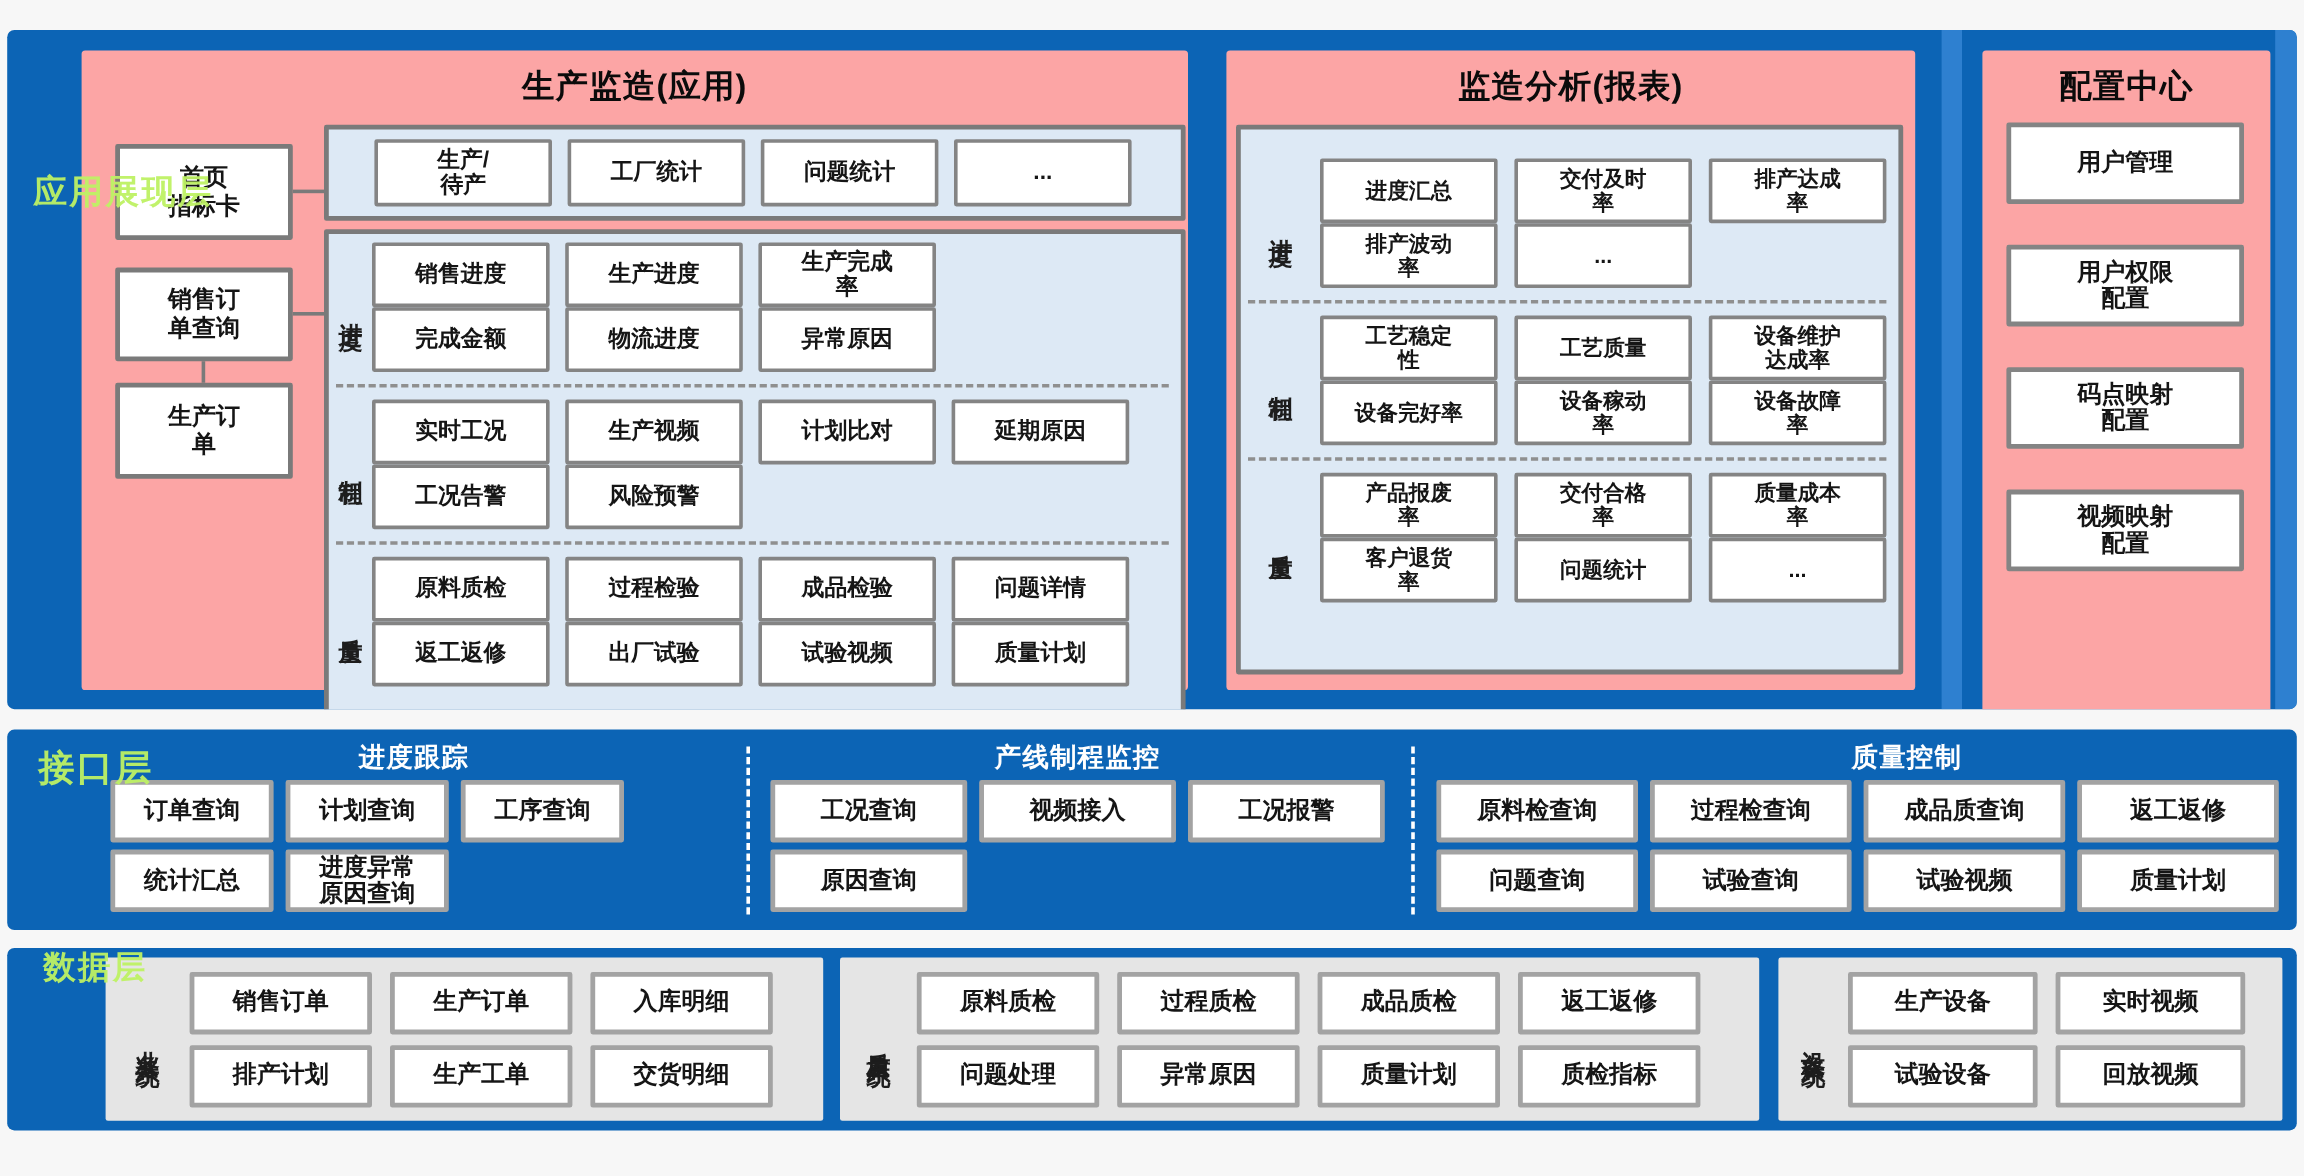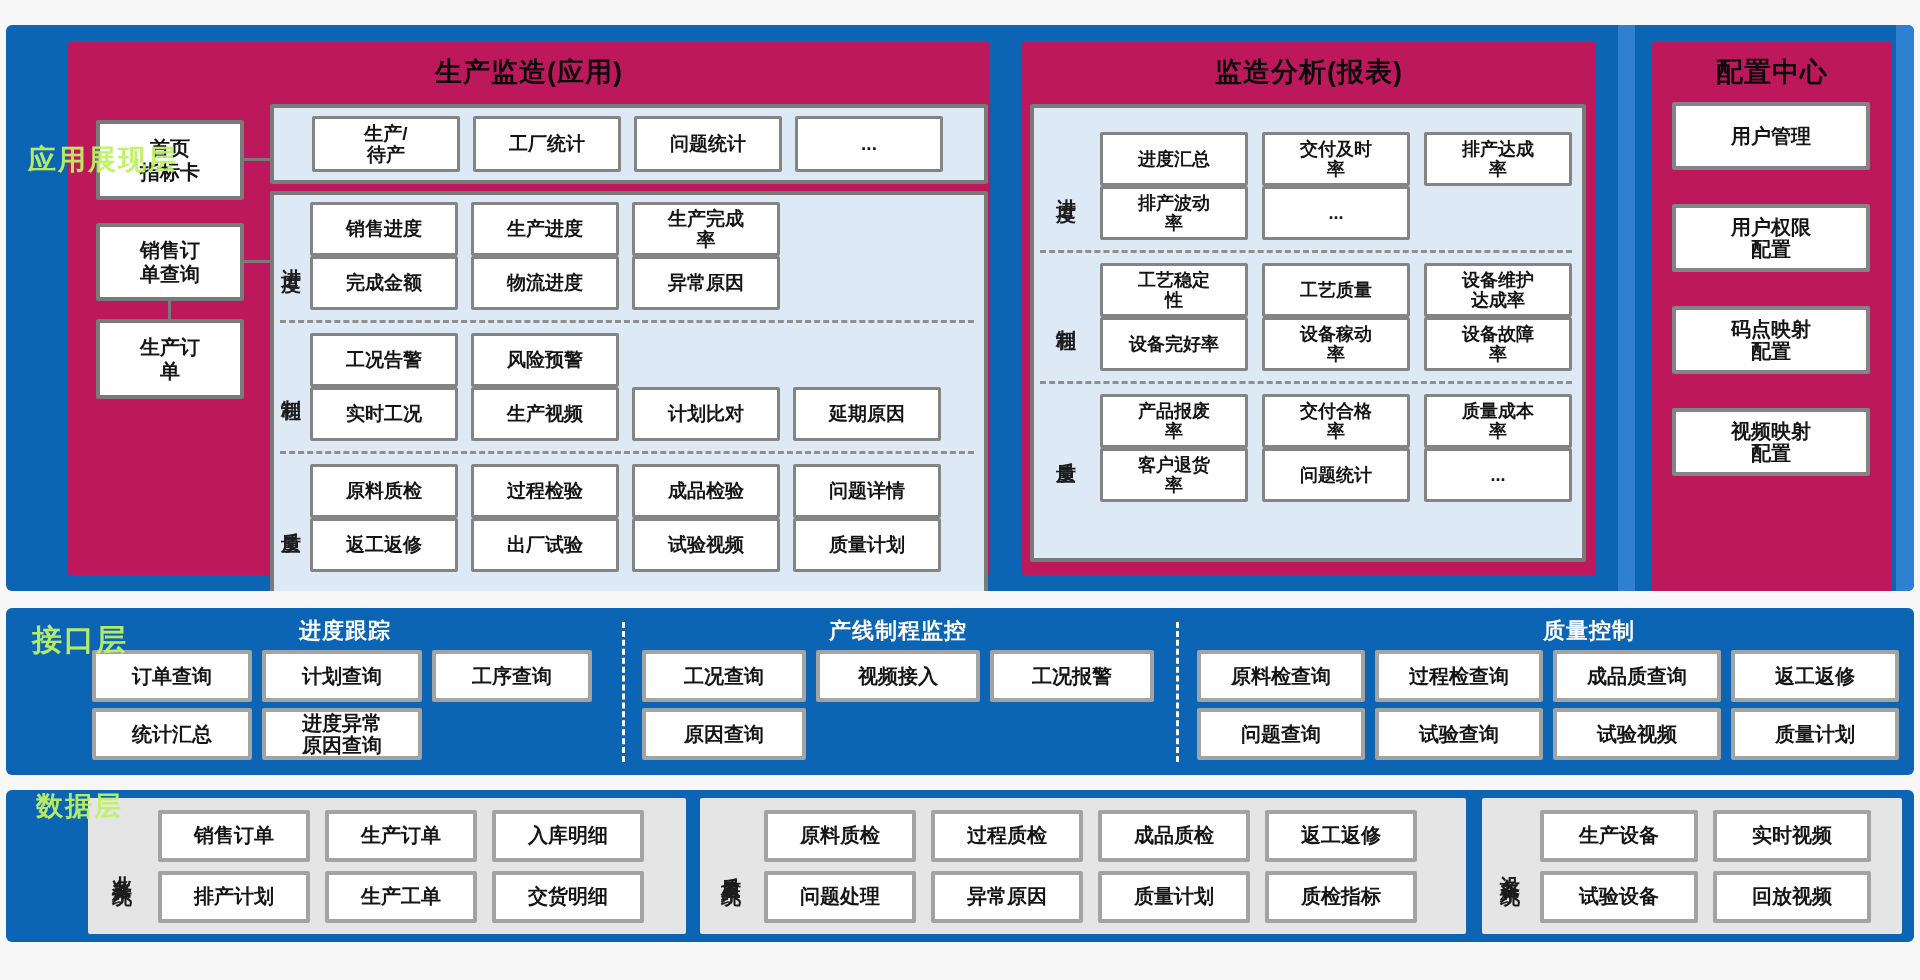--- a/index.html
+++ b/index.html
@@ -6,21 +6,21 @@
   body{font-family:"Liberation Sans","DejaVu Sans",sans-serif;background:#f7f7f7;}
   .stage{position:relative;width:1920px;height:980px;background:#f7f7f7;overflow:hidden;}
   .band{position:absolute;background:#0c64b5;border-radius:6px;overflow:hidden;}
   .band-app{left:6px;top:25px;width:1908px;height:566px;}
   .band-iface{left:6px;top:608px;width:1908px;height:167px;}
   .band-data{left:6px;top:790px;width:1908px;height:152px;}
   .band-label{position:absolute;color:#bef264;font-weight:bold;z-index:6;opacity:.95;letter-spacing:2px;}
   .app-label{left:22px;top:116px;font-size:28px;}
   .if-label{left:26px;top:12px;font-size:30px;}
   .data-label{left:30px;top:-2px;font-size:27px;}
-  .panel{position:absolute;background:#be185d;border-radius:3px;}
+  .panel{position:absolute;background:#fca5a5;border-radius:3px;}
   .panel-prod{left:62px;top:17px;width:922px;height:533px;}
   .panel-ana{left:1016px;top:17px;width:574px;height:533px;}
   .panel-cfg{left:1646px;top:17px;width:240px;height:640px;}
   .stripe{position:absolute;top:0;height:566px;background:#2e80d0;}
   .stripe1{left:1612px;width:17px;}
   .stripe2{left:1890px;width:18px;}
   .panel-title{text-align:center;font-size:27px;font-weight:bold;color:#0b0b0b;padding-top:12px;letter-spacing:1px;}
   .nav-box{position:absolute;background:#fff;border:4px solid #7a7a7a;border-radius:2px;display:flex;align-items:center;justify-content:center;text-align:center;white-space:pre-line;font-size:20px;font-weight:600;color:#151515;line-height:1.2;box-sizing:border-box;}
   .nav1{left:28px;top:78px;width:148px;height:80px;}
   .nav2{left:28px;top:181px;width:148px;height:78px;}
@@ -47,21 +47,21 @@
   .subC .row .bx{width:148px;height:54px;font-size:18px;}
   .cfg-col{position:absolute;left:20px;top:60px;width:198px;display:flex;flex-direction:column;gap:34px;}
   .cfg-col .bx{width:100%;height:68px;border-width:4px;font-size:20px;}
   .if-group{position:absolute;top:8px;}
   .if-group1{left:86px;width:506px;}
   .if-group2{left:636px;width:512px;}
   .if-group3{left:1191px;width:784px;}
   .if-title{text-align:center;color:#fff;font-size:22px;font-weight:bold;height:34px;line-height:30px;letter-spacing:1px;}
   .if-row{display:flex;gap:10px;margin-bottom:6px;}
   .if-group .bx{height:52px;border:4px solid #a3a3a3;font-size:20px;}
-  .if-group1 .bx{width:160px;}
+  .if-group1 .bx{width:136px;}
   .if-group2 .bx{width:164px;}
   .if-group3 .bx{width:168px;}
   .if-divider{position:absolute;top:14px;height:140px;width:0;border-left:3px dashed #ffffff;}
   .if-div1{left:616px;}
   .if-div2{left:1170px;}
   .sys{position:absolute;top:8px;height:136px;background:#e5e5e5;border-radius:2px;display:flex;}
   .sys-business{left:82px;width:598px;}
   .sys-quality{left:694px;width:766px;}
   .sys-equipment{left:1476px;width:420px;}
   .sys .vlabel{font-size:20px;}
@@ -116,28 +116,28 @@
                 <div class="bx">物流进度</div>
                 <div class="bx">异常原因</div>
               </div>
           </div>
         </div>
         <div class="dash"></div>
         <div class="grp">
           <div class="vlabel">制程</div>
           <div class="rows">
             <div class="row">
-                <div class="bx">工况告警</div>
-                <div class="bx">风险预警</div>
-              </div>
-            <div class="row">
                 <div class="bx">实时工况</div>
                 <div class="bx">生产视频</div>
                 <div class="bx">计划比对</div>
                 <div class="bx">延期原因</div>
+              </div>
+            <div class="row">
+                <div class="bx">工况告警</div>
+                <div class="bx">风险预警</div>
               </div>
           </div>
         </div>
         <div class="dash"></div>
         <div class="grp">
           <div class="vlabel">质量</div>
           <div class="rows">
             <div class="row">
                 <div class="bx">原料质检</div>
                 <div class="bx">过程检验</div>

